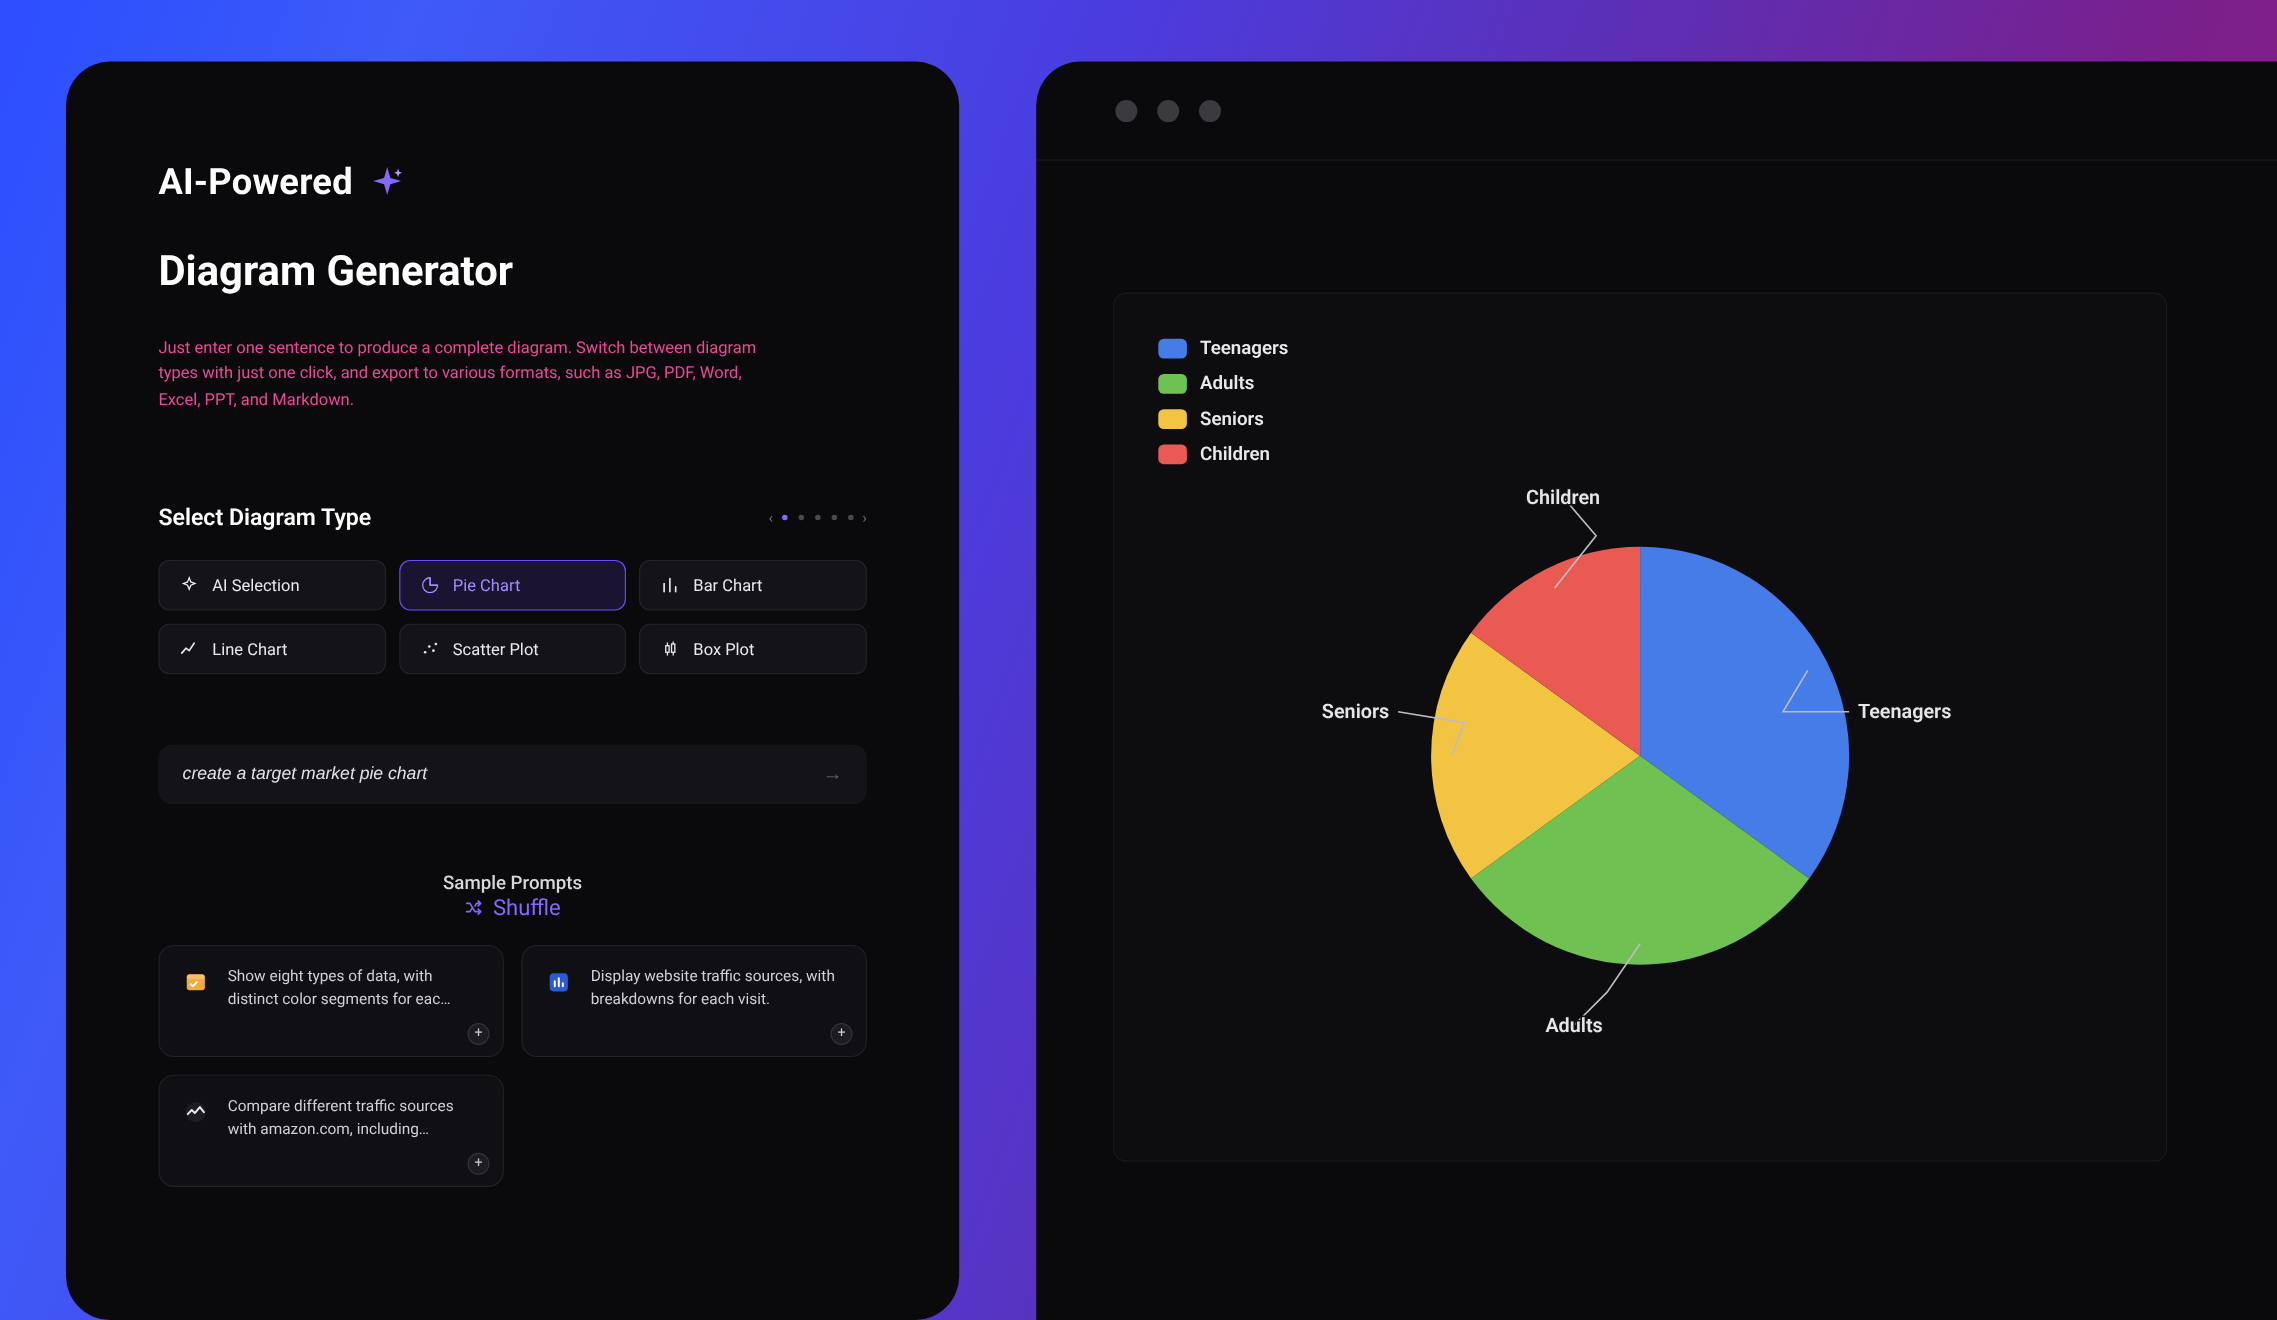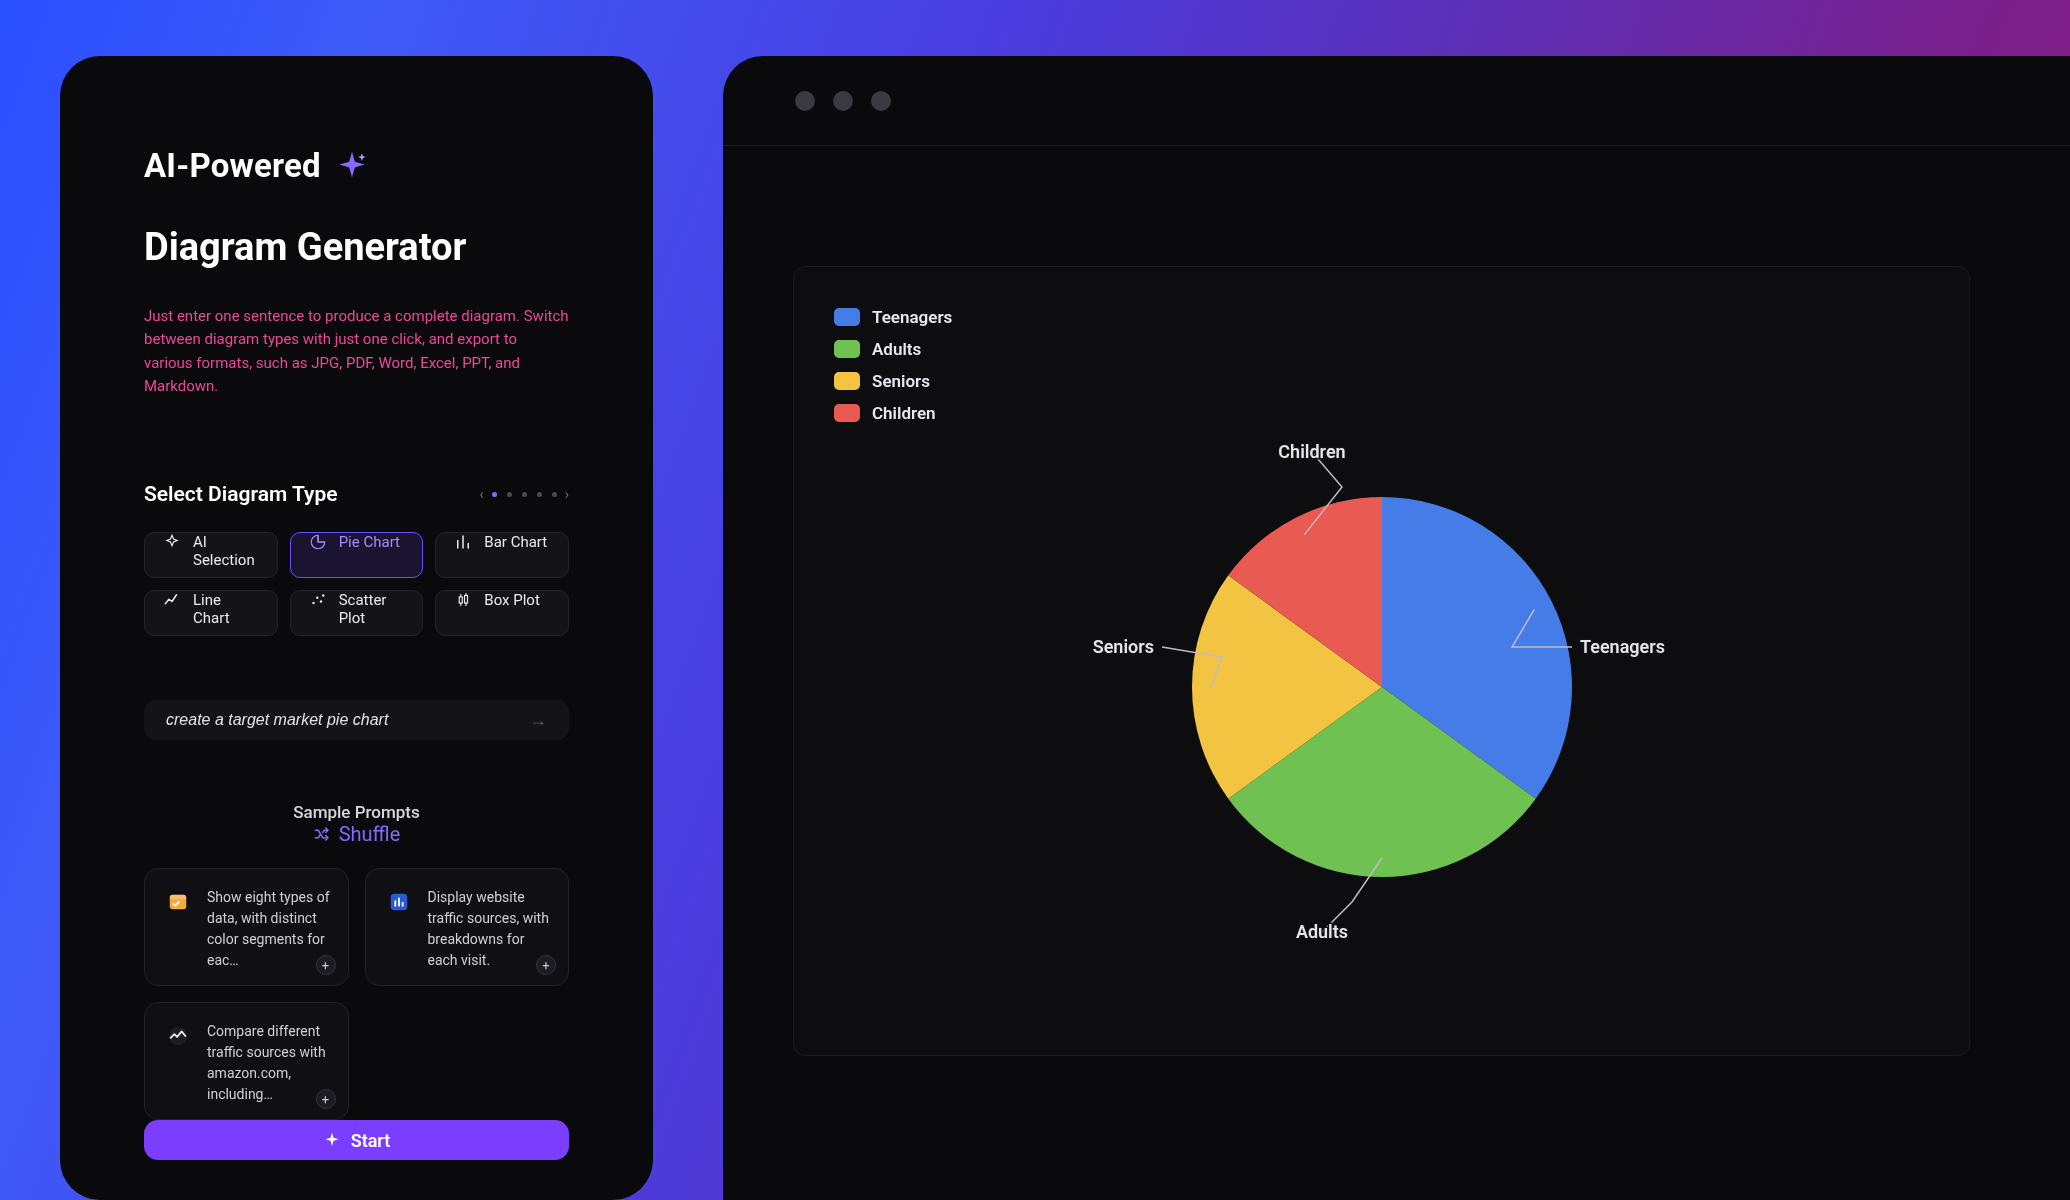--- a/index.html
+++ b/index.html
@@ -10,21 +10,21 @@
   overflow: hidden;
 }
 .stage {
   position: absolute; inset: 0;
   display: flex;
   padding: 56px 0 0 60px;
   gap: 70px;
 }
 
 .left-panel {
-  width: 593px;
+  width: 812px;
   background: #0a0a0c;
   border-radius: 40px;
   padding: 90px 84px 40px 84px;
   display: flex; flex-direction: column;
   color: #fff;
 }
 .badge-row { display: flex; align-items: center; gap: 14px; }
 .badge-text { font-size: 33px; font-weight: 700; letter-spacing: .2px; }
 .sparkle-icon { width: 34px; height: 34px; }
 .title { font-size: 38px; font-weight: 700; margin-top: 40px; }
@@ -37,21 +37,21 @@
 .pager .dots { display: flex; gap: 10px; }
 .pager .dot { width: 5px; height: 5px; border-radius: 50%; background: #4a4a52; }
 .pager .dot.active { background: #8668ff; }
 
 .type-grid { margin-top: 26px; display: grid; grid-template-columns: repeat(3, 1fr); gap: 12px; }
 .type-btn {
   height: 46px;
   background: #141418;
   border: 1px solid #24242a;
   border-radius: 10px;
-  display: flex; gap: 12px;
+  display: flex; align-items: center; gap: 12px;
   padding: 0 18px;
   font-size: 15px; color: #e9e9ee; cursor: pointer;
 }
 .type-btn.selected {
   background: #1a1430;
   border-color: #6b4eff;
   color: #a58bff;
 }
 .type-btn .ic { width: 18px; height: 18px; display: flex; align-items: center; justify-content: center; flex-shrink: 0; }
 
@@ -276,26 +276,20 @@
             <svg width="22" height="22" viewBox="0 0 24 24">
               <circle cx="12" cy="12" r="10" fill="#1c1c22"></circle>
               <path d="M4 14l4-4 3 3 5-6 4 5" stroke="#e8e8ef" stroke-width="2" fill="none" stroke-linecap="round" stroke-linejoin="round"></path>
             </svg>
           </span>
                <p>Compare different traffic sources with amazon.com, including…</p>
                <span class="add">+</span>
         </div>
       </div>
 
-    <div class="start-btn">
-      <svg width="18" height="18" viewBox="0 0 24 24">
-        <path d="M12 2 L14 9 L21 11 L14 13 L12 20 L10 13 L3 11 L10 9 Z" fill="#fff"></path>
-      </svg>
-      <span>Start</span>
-    </div>
   </div>
 
   <div class="right-window">
     <div class="win-head">
       <span class="wd"></span>
       <span class="wd"></span>
       <span class="wd"></span>
     </div>
 
     <div class="chart-wrap">

